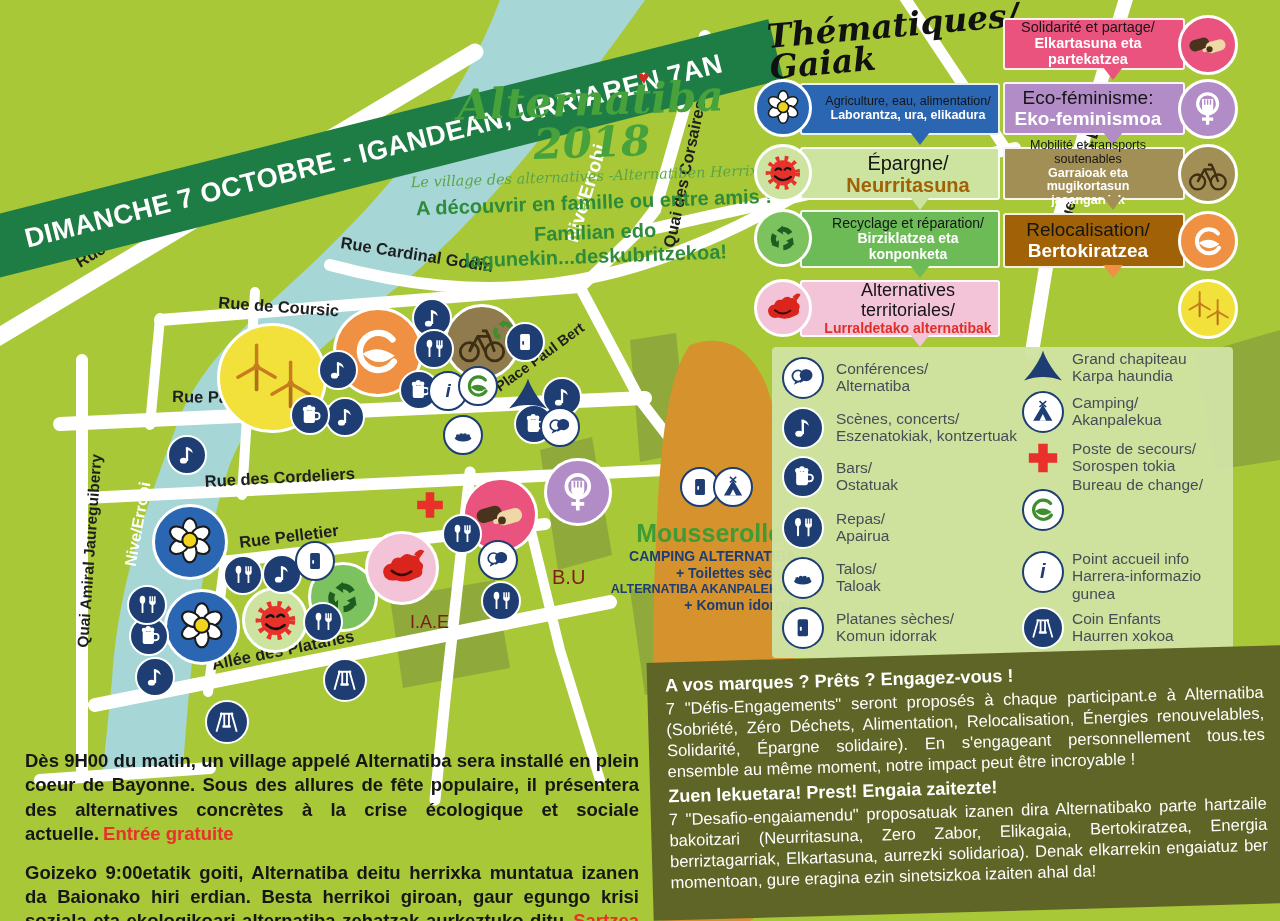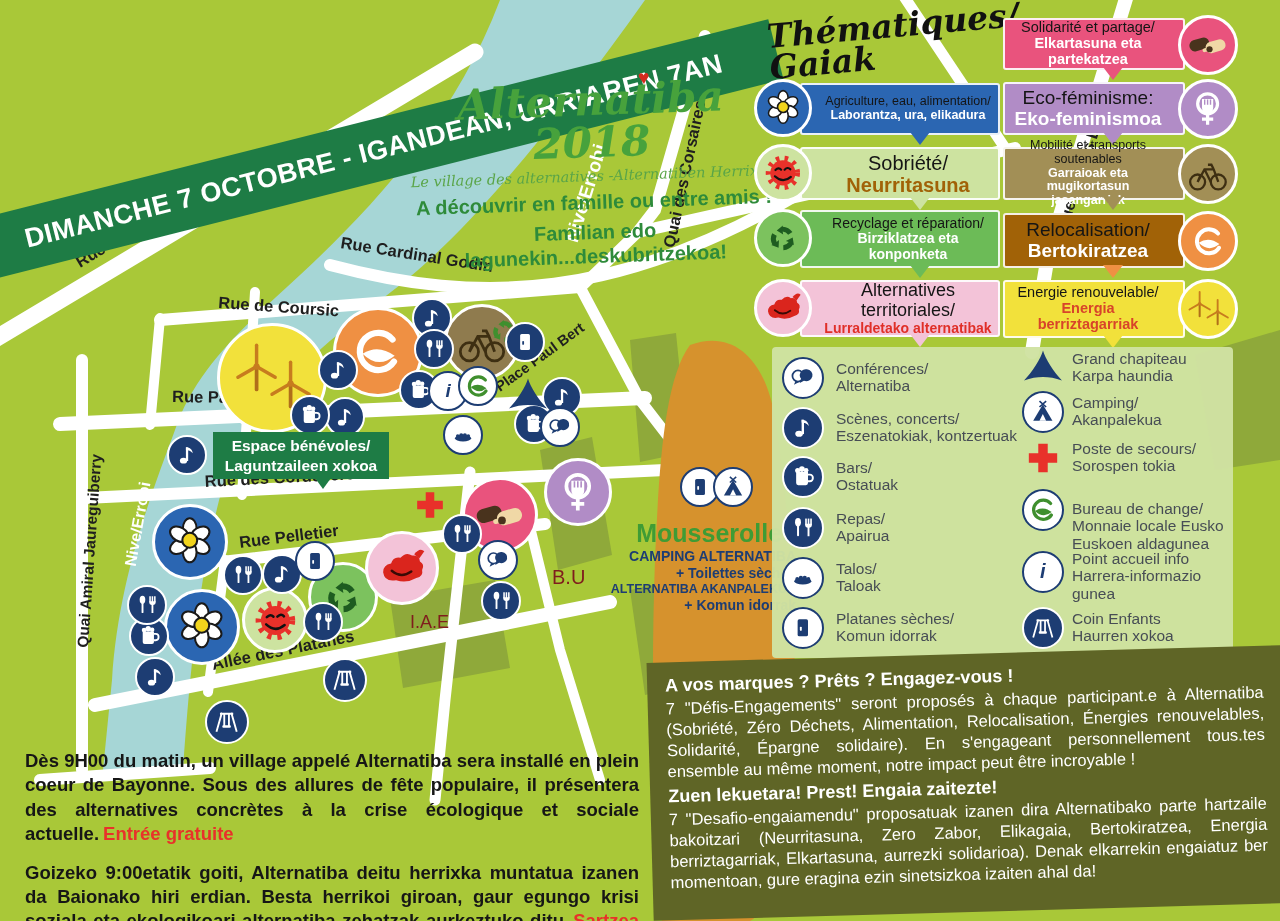--- a/index.html
+++ b/index.html
@@ -449,25 +449,20 @@
     </div>
   <div class="mic lt" style="left:713px;top:467px">
       <svg>
         <use href="#i-tipi"></use>
       </svg>
     </div>
 
   <div class="pl" style="left:552px;top:566px;font-size:20px">B.U</div>
   <div class="pl" style="left:410px;top:612px;font-size:18px">I.A.E</div>
 
-  <div class="volbox">
-    <span>Espace bénévoles/</span>
-    <span>Laguntzaileen xokoa</span>
-    <i class="tail"></i>
-  </div>
 
   <div class="mouss">
     <div class="mt">Mousserolles</div>
     <div class="m1">CAMPING ALTERNATIBA</div>
     <div class="m2">+ Toilettes sèches</div>
     <div class="m3">ALTERNATIBA AKANPALEKUA</div>
     <div class="m2">+ Komun idorrak</div>
   </div>
 
   <div class="band">
@@ -492,21 +487,21 @@
     <span class="teu" style="font-size:12.5px;color:#fff">Laborantza, ura, elikadura</span>
     <i class="tail"></i>
   </div>
   <div class="circ" style="left:754px;top:79px;width:58px;height:58px;background:#2b66b2">
     <svg class="ci" style="width:85%;height:85%">
         <use href="#i-daisy"></use>
       </svg>
   </div>
 
   <div class="tbox" style="--bx:#cde3a0;left:800px;top:147px;width:200px;height:53px;background:#cde3a0;padding-left:22px">
-    <span class="tfr" style="font-size:20px">Sobriété/</span>
+    <span class="tfr" style="font-size:20px">Épargne/</span>
     <span class="teu" style="font-size:20px;color:#a16207">Neurritasuna</span>
     <i class="tail"></i>
   </div>
   <div class="circ" style="left:754px;top:144px;width:58px;height:58px;background:#cde3a0">
     <svg class="ci" style="width:88%;height:88%">
         <use href="#i-sun"></use>
       </svg>
   </div>
 
   <div class="tbox" style="--bx:#6cbb57;left:800px;top:210px;width:200px;height:58px;background:#6cbb57;padding-left:22px">
@@ -568,25 +563,20 @@
     <span class="tfr" style="font-size:19px">Relocalisation/</span>
     <span class="teu" style="font-size:19px;color:#fff">Bertokiratzea</span>
     <i class="tail"></i>
   </div>
   <div class="circ" style="left:1178px;top:211px;width:60px;height:60px;background:#ef9043;color:#fff">
     <svg class="ci">
         <use href="#i-eusko"></use>
       </svg>
   </div>
 
-  <div class="tbox" style="--bx:#f2e13b;left:1003px;top:280px;width:182px;height:58px;background:#f2e13b;padding-right:18px">
-    <span class="tfr" style="font-size:14.5px">Energie renouvelable/</span>
-    <span class="teu" style="font-size:14.5px;color:#d8442a">Energia berriztagarriak</span>
-    <i class="tail"></i>
-  </div>
   <div class="circ" style="left:1178px;top:279px;width:60px;height:60px;background:#f2e13b">
     <svg class="ci" style="position:absolute;left:6%;top:12%;width:58%;height:58%">
         <use href="#i-turbine"></use>
       </svg>
     <svg class="ci" style="position:absolute;left:38%;top:26%;width:58%;height:58%">
         <use href="#i-turbine"></use>
       </svg>
   </div>
 
   <div class="legend"></div>
@@ -671,23 +661,22 @@
     </div>
   <div class="lrow" style="left:1072px;top:440px;width:162px">
     <div>Poste de secours/</div>
       <div>Sorospen tokia</div>
   </div>
   <div class="mic lt" style="left:1022px;top:489px;width:42px;height:42px;color:#3f8f2e">
       <svg>
         <use href="#i-eusko"></use>
       </svg>
     </div>
-  <div class="lrow" style="left:1072px;top:500px;width:165px">
+  <div class="lrow" style="left:1072px;top:476px;width:165px">
     <div>Bureau de change/</div>
-      <div>Monnaie locale Eusko Euskoen aldagunea</div>
   </div>
   <div class="mic lt" style="left:1022px;top:551px;width:42px;height:42px">
       <svg>
         <use href="#i-info"></use>
       </svg>
     </div>
   <div class="lrow" style="left:1072px;top:550px;width:150px">
     <div>Point accueil info</div>
       <div>Harrera-informazio gunea</div>
   </div>

